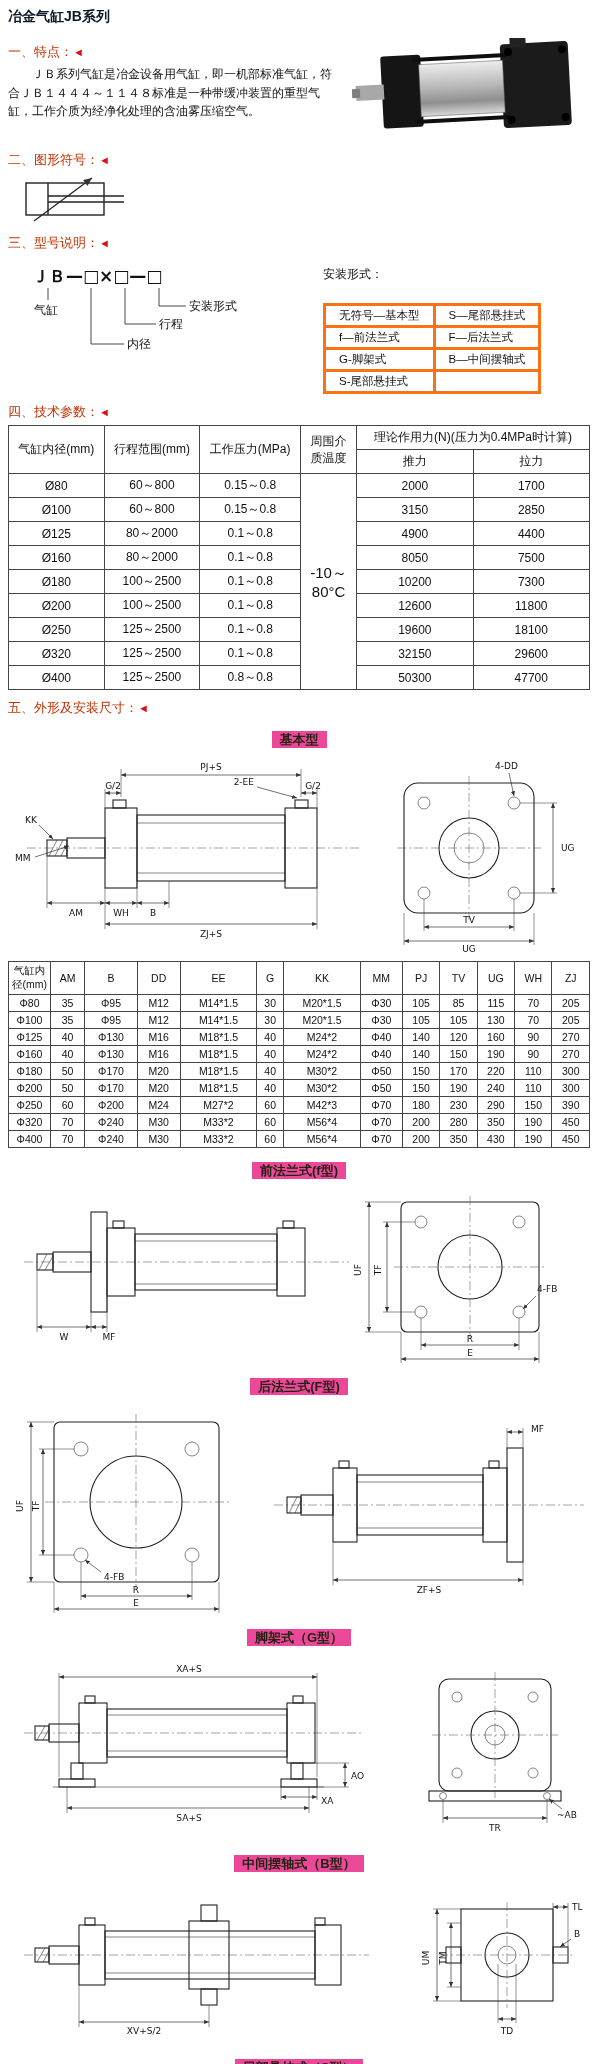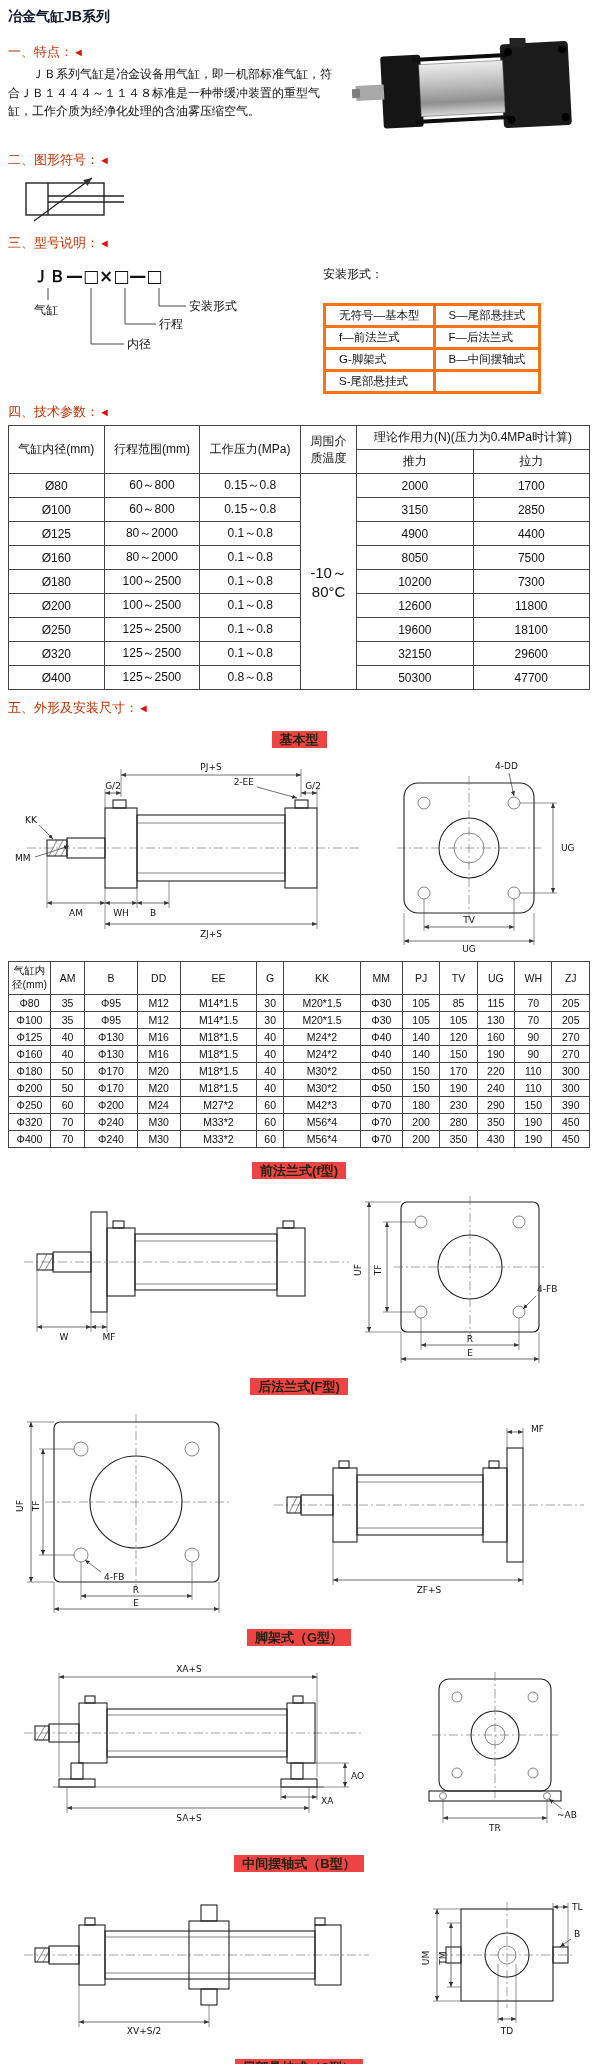--- a/index.html
+++ b/index.html
@@ -19,21 +19,21 @@
 table{border-collapse:collapse}
 .mount-table td{border:3px solid #f97316;padding:2px 13px;font-size:11.5px;min-width:88px}
 .tech-table{width:100%;margin-top:4px}
 .tech-table th,.tech-table td{border:1px solid #444;padding:3px 4px;text-align:center;font-size:12px;font-weight:normal}
 .tech-table .temp-h{width:56px;font-size:12px}
 .tech-table .temp-cell{font-size:15px}
 .dim-table{width:100%;margin-top:8px}
 .dim-table th,.dim-table td{border:1px solid #444;padding:2px 1px;text-align:center;font-size:10.5px;font-weight:normal}
 .dim-table th:first-child{width:42px}
 .dtitle{text-align:center;margin:14px 0 4px}
-.dtitle span{background:#ef4444;color:#221;padding:1px 8px;font-weight:bold;font-size:13px}
+.dtitle span{background:#ec4899;color:#221;padding:1px 8px;font-weight:bold;font-size:13px}
 svg{display:block}
 .draw{margin:2px auto}
 svg .o{fill:none;stroke:#222;stroke-width:1.1}
 svg .thin{fill:none;stroke:#333;stroke-width:0.6}
 svg .cl{fill:none;stroke:#666;stroke-width:0.6;stroke-dasharray:9 3 2 3}
 svg .dim{stroke:#333;stroke-width:0.7;fill:none}
 svg .ext{stroke:#333;stroke-width:0.55;fill:none}
 svg text{font-family:"DejaVu Sans",sans-serif;font-size:9px;fill:#111}
 svg text.cn{font-size:12px}
 svg text.code{font-size:17px;font-weight:bold}

